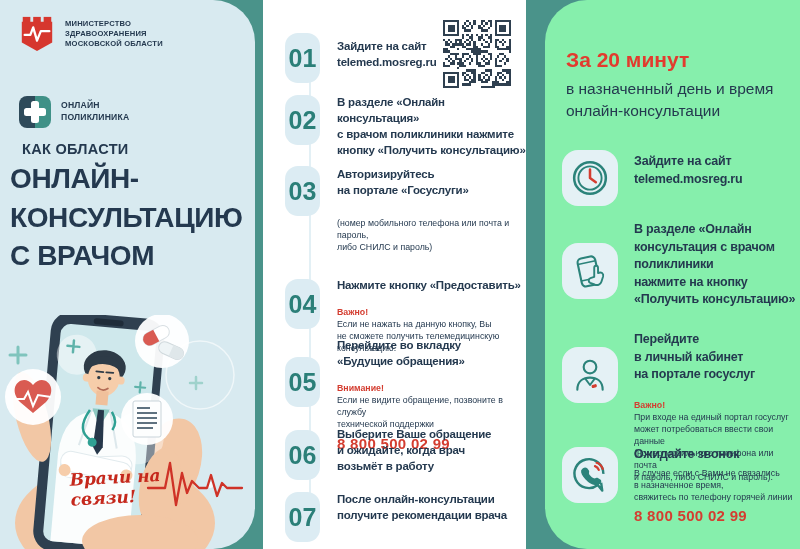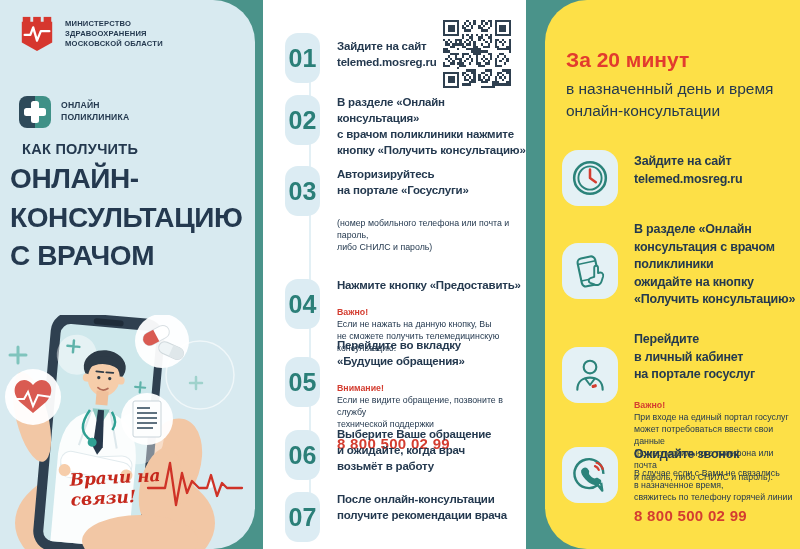--- a/index.html
+++ b/index.html
@@ -37,21 +37,21 @@
   .stext{position:absolute;left:74px;width:192px;}
   .step-title{font-size:11.5px;font-weight:bold;color:#24394f;line-height:1.4;letter-spacing:-.2px;white-space:pre-line;}
   .step-note{font-size:8.8px;color:#24394f;line-height:1.35;margin-top:20px;white-space:pre-line;}
   .warn{font-size:8.8px;color:#24394f;line-height:1.35;margin-top:5px;white-space:pre-line;}
   .warn-label{color:#d43d30;font-weight:bold;}
   .phone{font-size:15px;font-weight:bold;color:#d43d30;margin-top:4px;letter-spacing:.3px;}
   .qr{position:absolute;left:180px;top:20px;width:68px;height:68px;}
 
   
   .right-teal{position:absolute;left:526px;top:0;width:62px;height:549px;background:#4a938a;}
-  .right-card{position:absolute;left:545px;top:0;width:255px;height:549px;background:#fde047;
+  .right-card{position:absolute;left:545px;top:0;width:255px;height:549px;background:#86efac;
     border-radius:42px 0 0 42px;}
   .r-highlight{position:absolute;left:21px;top:48px;font-size:21px;font-weight:bold;color:#e23b2e;}
   .r-sub{position:absolute;left:21px;top:78px;font-size:15.5px;font-weight:normal;color:#24394f;line-height:1.42;}
   .ibox{position:absolute;left:17px;width:56px;height:56px;border-radius:16px;background:#e4f1f5;
     display:flex;align-items:center;justify-content:center;}
   .rtext{position:absolute;left:89px;width:162px;}
   .r-title{font-size:12.5px;font-weight:bold;color:#24394f;line-height:1.4;letter-spacing:-.2px;white-space:pre-line;}
   .r-note{font-size:8.8px;color:#24394f;line-height:1.38;margin-top:3px;white-space:pre-line;}
   .r-phone{font-size:15px;font-weight:bold;color:#d43d30;margin-top:4px;letter-spacing:.3px;}
 </style>
@@ -83,21 +83,21 @@
         </linearGradient>
       </defs>
       <rect x="1" y="1" width="32" height="32" rx="8" fill="url(#lg1)"></rect>
       <rect x="13" y="6" width="8" height="22" rx="2.5" fill="#ffffff"></rect>
       <rect x="6" y="13" width="22" height="8" rx="2.5" fill="#ffffff"></rect>
     </svg>
     <span class="logo-text clinic pre">ОНЛАЙН
 ПОЛИКЛИНИКА</span>
   </div>
 
-  <div class="kicker">КАК ПОЛУЧИТЬ</div>
+  <div class="kicker">КАК ОБЛАСТИ</div>
   <div class="big-title pre">ОНЛАЙН-
 КОНСУЛЬТАЦИЮ
 С ВРАЧОМ</div>
 
   <svg class="illu" viewBox="0 0 255 234">
 
     <circle cx="200" cy="60" r="34" fill="none" stroke="#ffffff" stroke-width="1.5" opacity="0.6"></circle>
     <circle cx="210" cy="170" r="3" fill="#ffffff" opacity="0.8"></circle>
     <path d="M18,32 v16 M10,40 h16" stroke="#7fc4bd" stroke-width="3" stroke-linecap="round"></path>
     <path d="M196,62 v12 M190,68 h12" stroke="#9fd2cc" stroke-width="2.5" stroke-linecap="round"></path>
@@ -555,21 +555,21 @@
         <rect x="8" y="5" width="17" height="27" rx="4" fill="none" stroke="#2b837a" stroke-width="2"></rect>
         <path d="M8,10 h17 M8,26 h17" stroke="#2b837a" stroke-width="1.4"></path>
       </g>
       <path d="M22,15 c0,-2.6 3.6,-2.6 3.6,0 v5 c3,-1.6 5.6,0.4 4.8,3.2 l-1.6,5 c-0.8,2.6 -3.4,3.6 -6,2.8 l-4.6,-1.8 c-2,-0.9 -1.8,-3.6 0.2,-4.4 l3.6,-1.2 z" fill="#e4f1f5" stroke="#2b837a" stroke-width="1.8" stroke-linejoin="round"></path>
     </svg>
   </div>
   <div class="rtext" style="top:221px">
     <div class="r-title">В разделе «Онлайн
 консультация  с врачом
 поликлиники
-ожидайте на кнопку
+нажмите на кнопку
 «Получить консультацию»</div>
   </div>
 
   <div class="ibox" style="top:347px">
     <svg width="38" height="38" viewBox="0 0 36 36">
       <circle cx="18" cy="10.5" r="6" fill="none" stroke="#2b837a" stroke-width="2"></circle>
       <path d="M6,32 c0,-8.5 6,-11.5 12,-11.5 s12,3 12,11.5" fill="none" stroke="#2b837a" stroke-width="2" stroke-linecap="round"></path>
       <path d="M13.5,21.5 L18,27.5 L22.5,21.5" fill="none" stroke="#2b837a" stroke-width="1.8" stroke-linejoin="round"></path>
       <rect x="19.5" y="27" width="5" height="3" rx="1.2" fill="#d43d30" transform="rotate(-18 22 28.5)"></rect>
     </svg>

